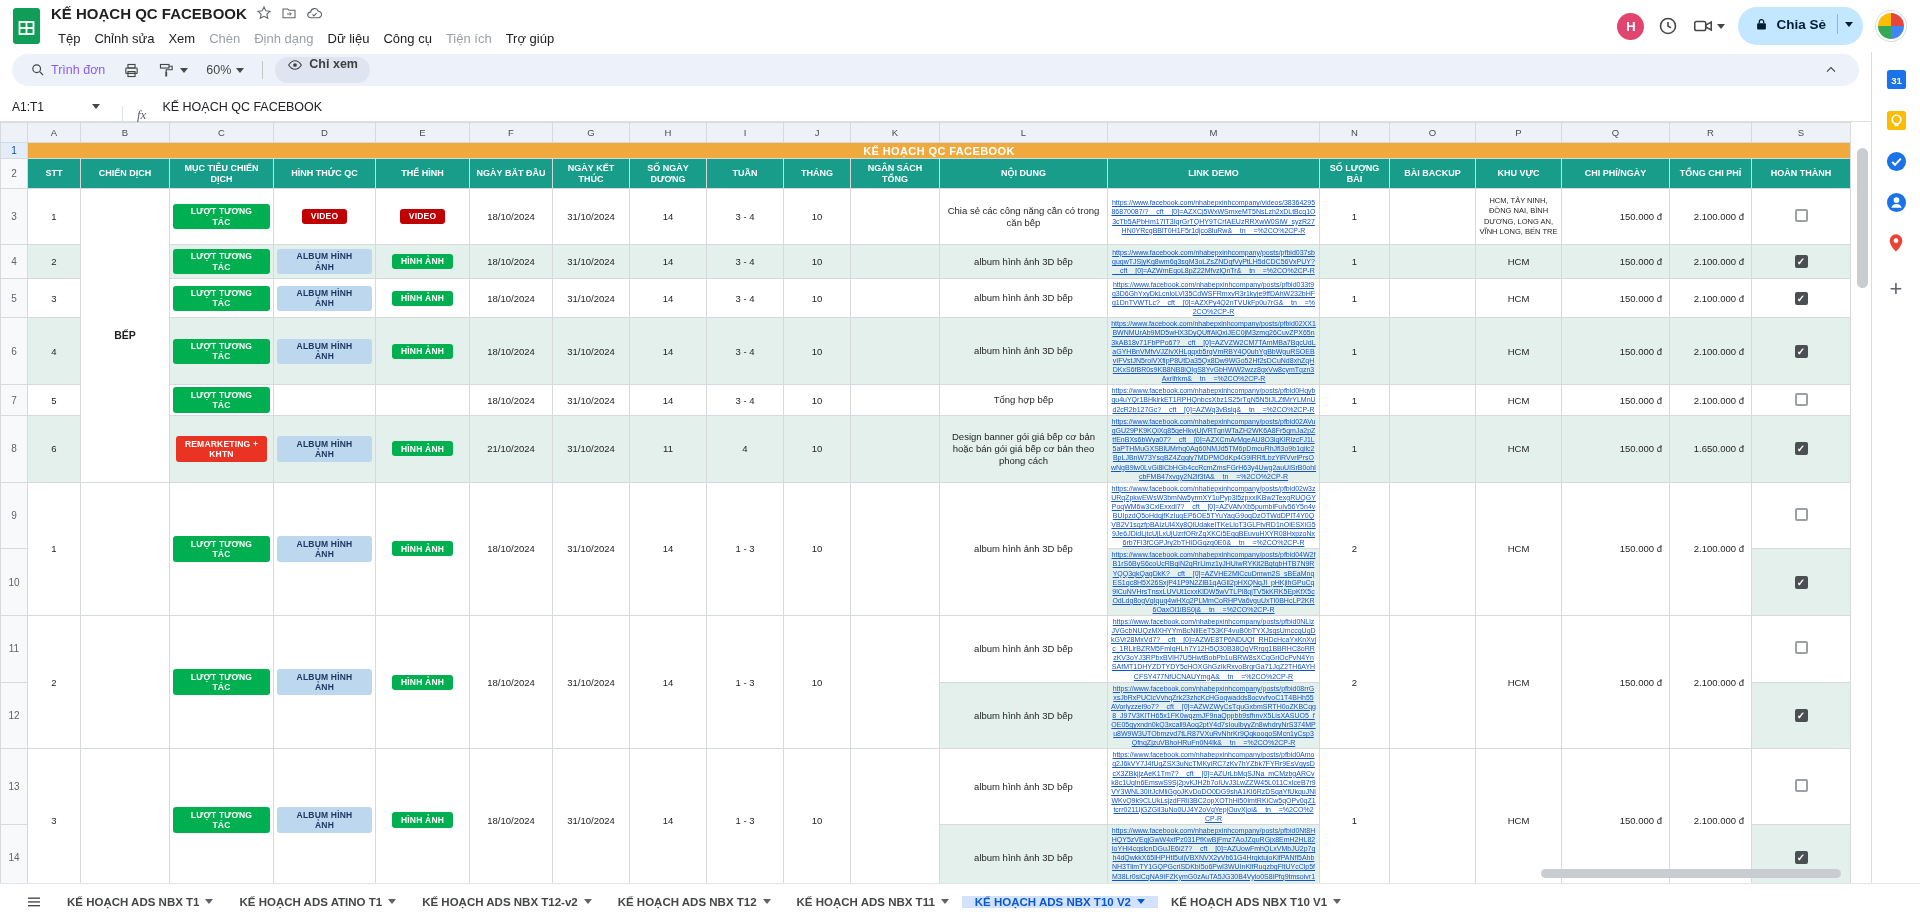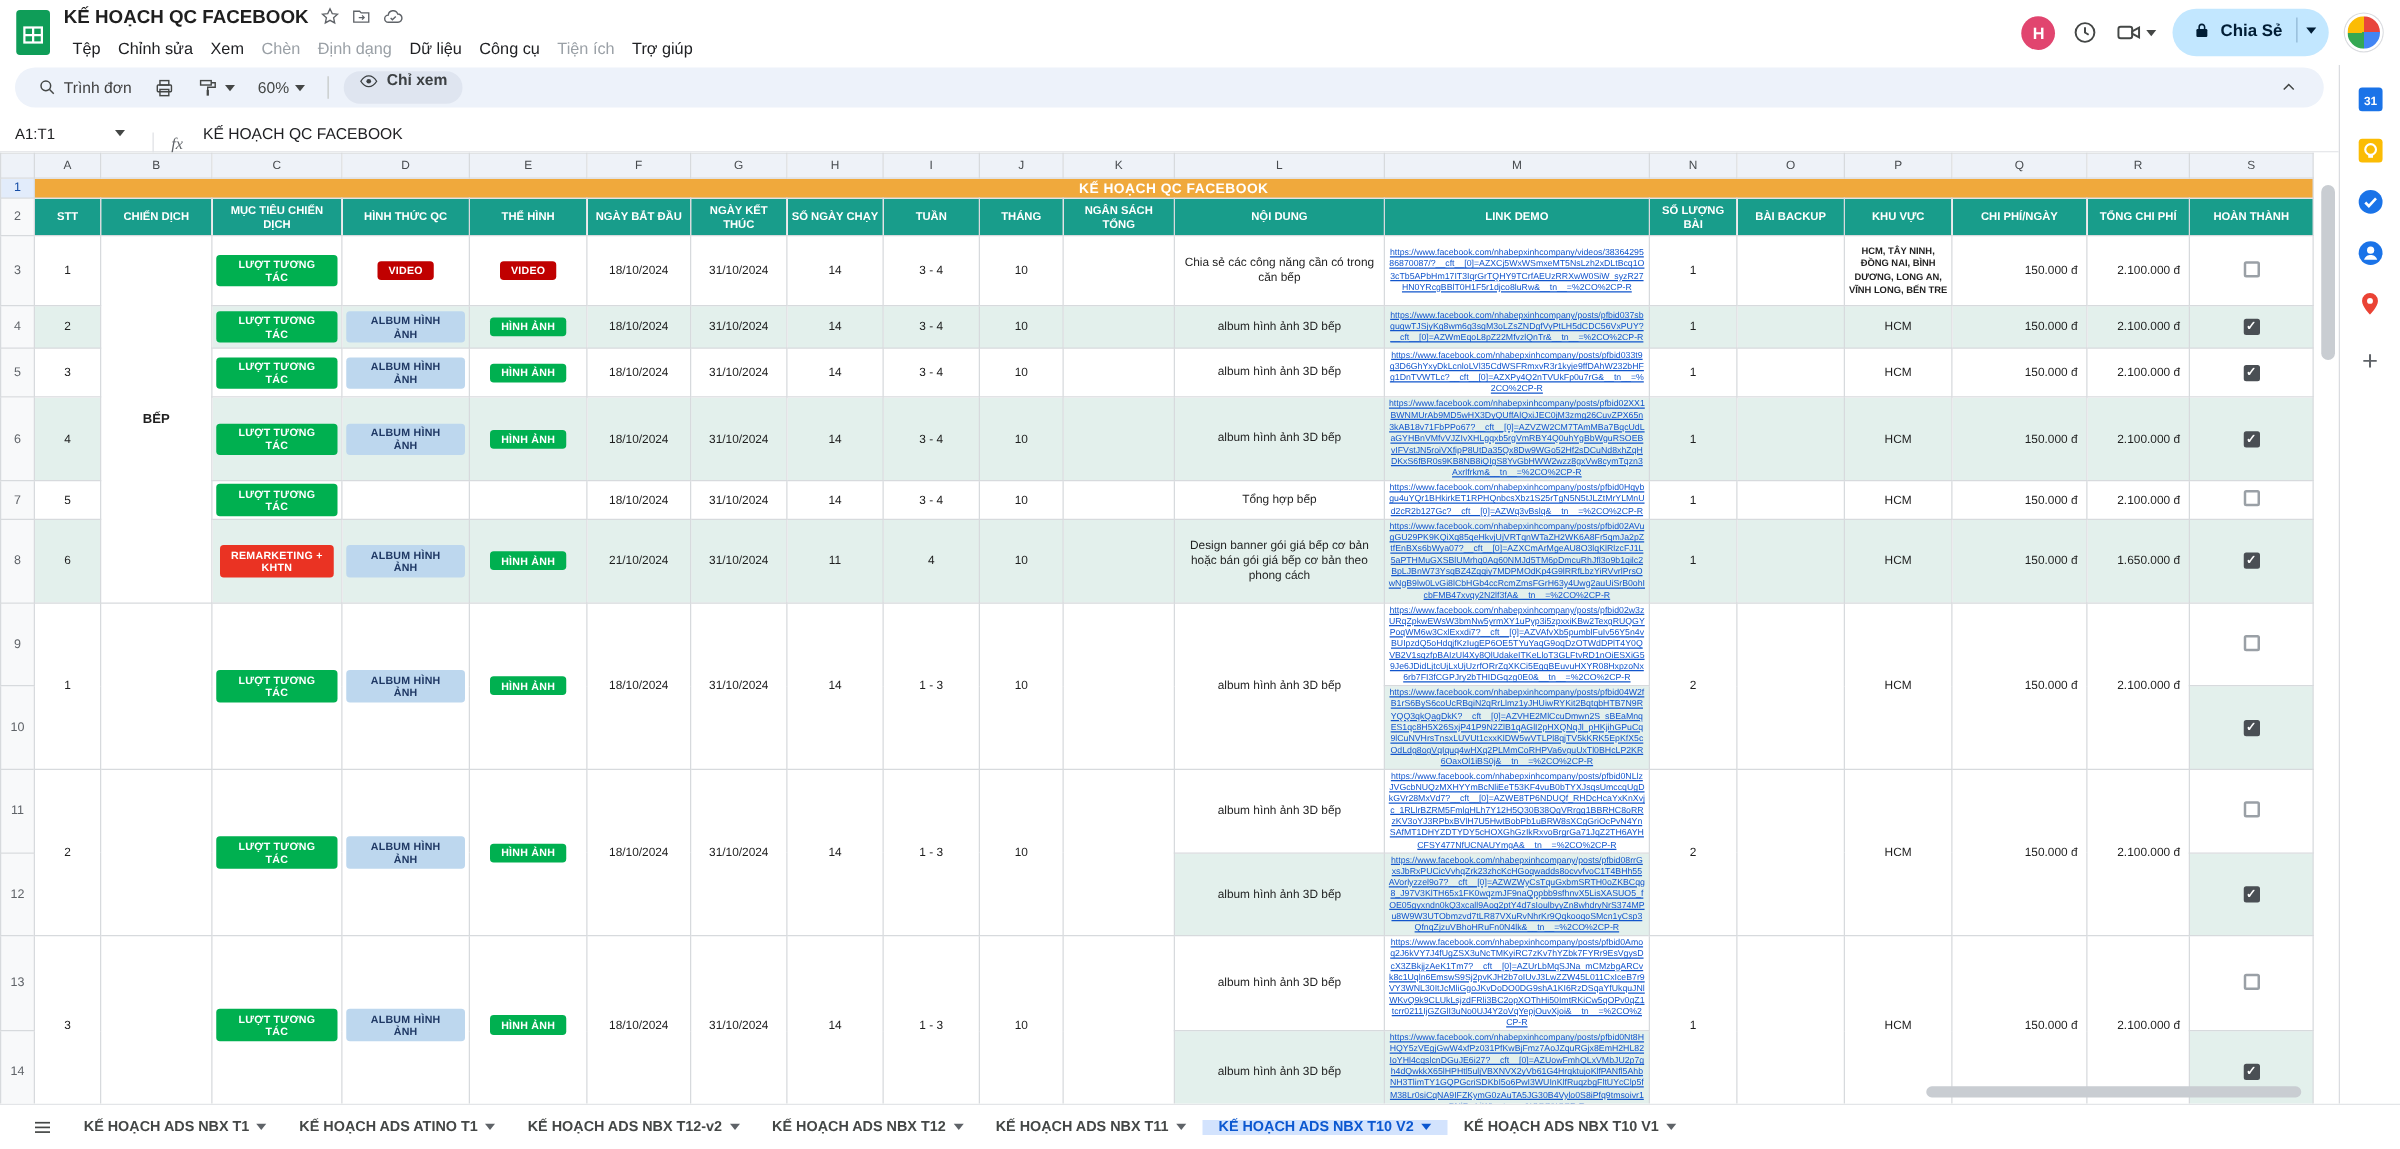--- a/index.html
+++ b/index.html
@@ -32,21 +32,21 @@
     border:2px solid #fff;box-shadow:0 0 0 1px #dadce0}
 
   
   .content{position:absolute;left:0;top:52px;right:49px;bottom:36px;display:flex;flex-direction:column}
 
   
   .toolbar{height:40px;padding:2px 12px 6px;flex:0 0 auto}
   .pill{height:32px;background:#edf2fa;border-radius:16px;display:flex;align-items:center;
     padding:0 14px 0 12px;gap:6px}
   .tool{display:flex;align-items:center;gap:5px;color:#444746;padding:3px 6px;border-radius:6px;cursor:pointer}
-  .tool-label{font-size:12.5px;color:#404040}
+  .tool-label{font-size:12.5px;color:#8b5cf6}
   .zoom-label{font-size:12.5px;color:#444746}
   .v-div{width:1px;height:18px;background:#c4c7c5;margin:0 6px}
   .viewchip{display:flex;align-items:flex-start;gap:6px;background:#dfe5f0;border-radius:15px;
     height:26px;padding:0 12px;color:#3c4043;font-size:12.5px;font-weight:600;cursor:pointer}
   .pill-spacer{flex:1}
 
   
   .formula{height:30px;display:flex;align-items:center;border-bottom:1px solid #dfe1e5;
     padding-left:12px;flex:0 0 auto;background:#fff}
   .namebox{width:96px;display:flex;align-items:center;justify-content:space-between;
@@ -65,21 +65,21 @@
   th.gutter{background:#f8f9fa;color:#5f6368;font-size:10px;font-weight:400;text-align:center}
   th.gutter.sel{background:#e2ecfb;color:#174ea6}
   td.banner{background:#F0A93C;color:#fff;font-weight:700;font-size:11px;letter-spacing:.4px;
     text-align:center;border:2px solid #1a73e8;line-height:12px}
   td.chead{background:#189D8B;color:#fff;font-weight:700;font-size:9px;text-align:center;
     line-height:1.15;padding:2px 3px;border:1px solid #15897a}
   td.cell{font-size:9.5px;text-align:center;color:#1f1f1f;padding:1px 3px;background:#fff}
   td.cell.band{background:#E3F0EC}
   td.cell.bold{font-weight:700;font-size:10.5px}
   td.cell.wrap{line-height:1.25}
-  td.cell.tiny{font-size:7.5px;line-height:1.35;font-weight:700}
+  td.cell.tiny{font-size:7.5px;line-height:1.35;font-weight:400}
   td.cell.money{text-align:right;padding-right:7px}
   .bdg{display:inline-block;font-size:8.5px;font-weight:700;padding:2.5px 9px;border-radius:3px;
     line-height:1.2;white-space:pre-line;letter-spacing:.2px}
   .bdg.green{background:#00B050;color:#fff}
   .bdg.dred{background:#C00000;color:#fff}
   .bdg.red{background:#EA3323;color:#fff}
   .bdg.blue{background:#BDD7EE;color:#1F3864}
   .lnk{display:block;color:#1155CC;text-decoration:underline;font-size:7px;line-height:1.3;
     word-break:break-all;text-align:center;cursor:pointer}
   .cb{display:inline-block;width:13px;height:13px;border:2px solid #9AA0A6;border-radius:2px;
@@ -288,21 +288,21 @@
           </tr>
           <tr style="height:30px">
             <th class="gutter">2</th>
             <td class="chead">STT</td>
             <td class="chead">CHIẾN DỊCH</td>
             <td class="chead">MỤC TIÊU CHIẾN DỊCH</td>
             <td class="chead">HÌNH THỨC QC</td>
             <td class="chead">THỂ HÌNH</td>
             <td class="chead">NGÀY BẮT ĐẦU</td>
             <td class="chead">NGÀY KẾT THÚC</td>
-            <td class="chead">SỐ NGÀY CHẠY</td>
+            <td class="chead">SỐ NGÀY DƯƠNG</td>
             <td class="chead">TUẦN</td>
             <td class="chead">THÁNG</td>
             <td class="chead">NGÂN SÁCH TỔNG</td>
             <td class="chead">NỘI DUNG</td>
             <td class="chead">LINK DEMO</td>
             <td class="chead">SỐ LƯỢNG BÀI</td>
             <td class="chead">BÀI BACKUP</td>
             <td class="chead">KHU VỰC</td>
             <td class="chead">CHI PHÍ/NGÀY</td>
             <td class="chead">TỔNG CHI PHÍ</td>

